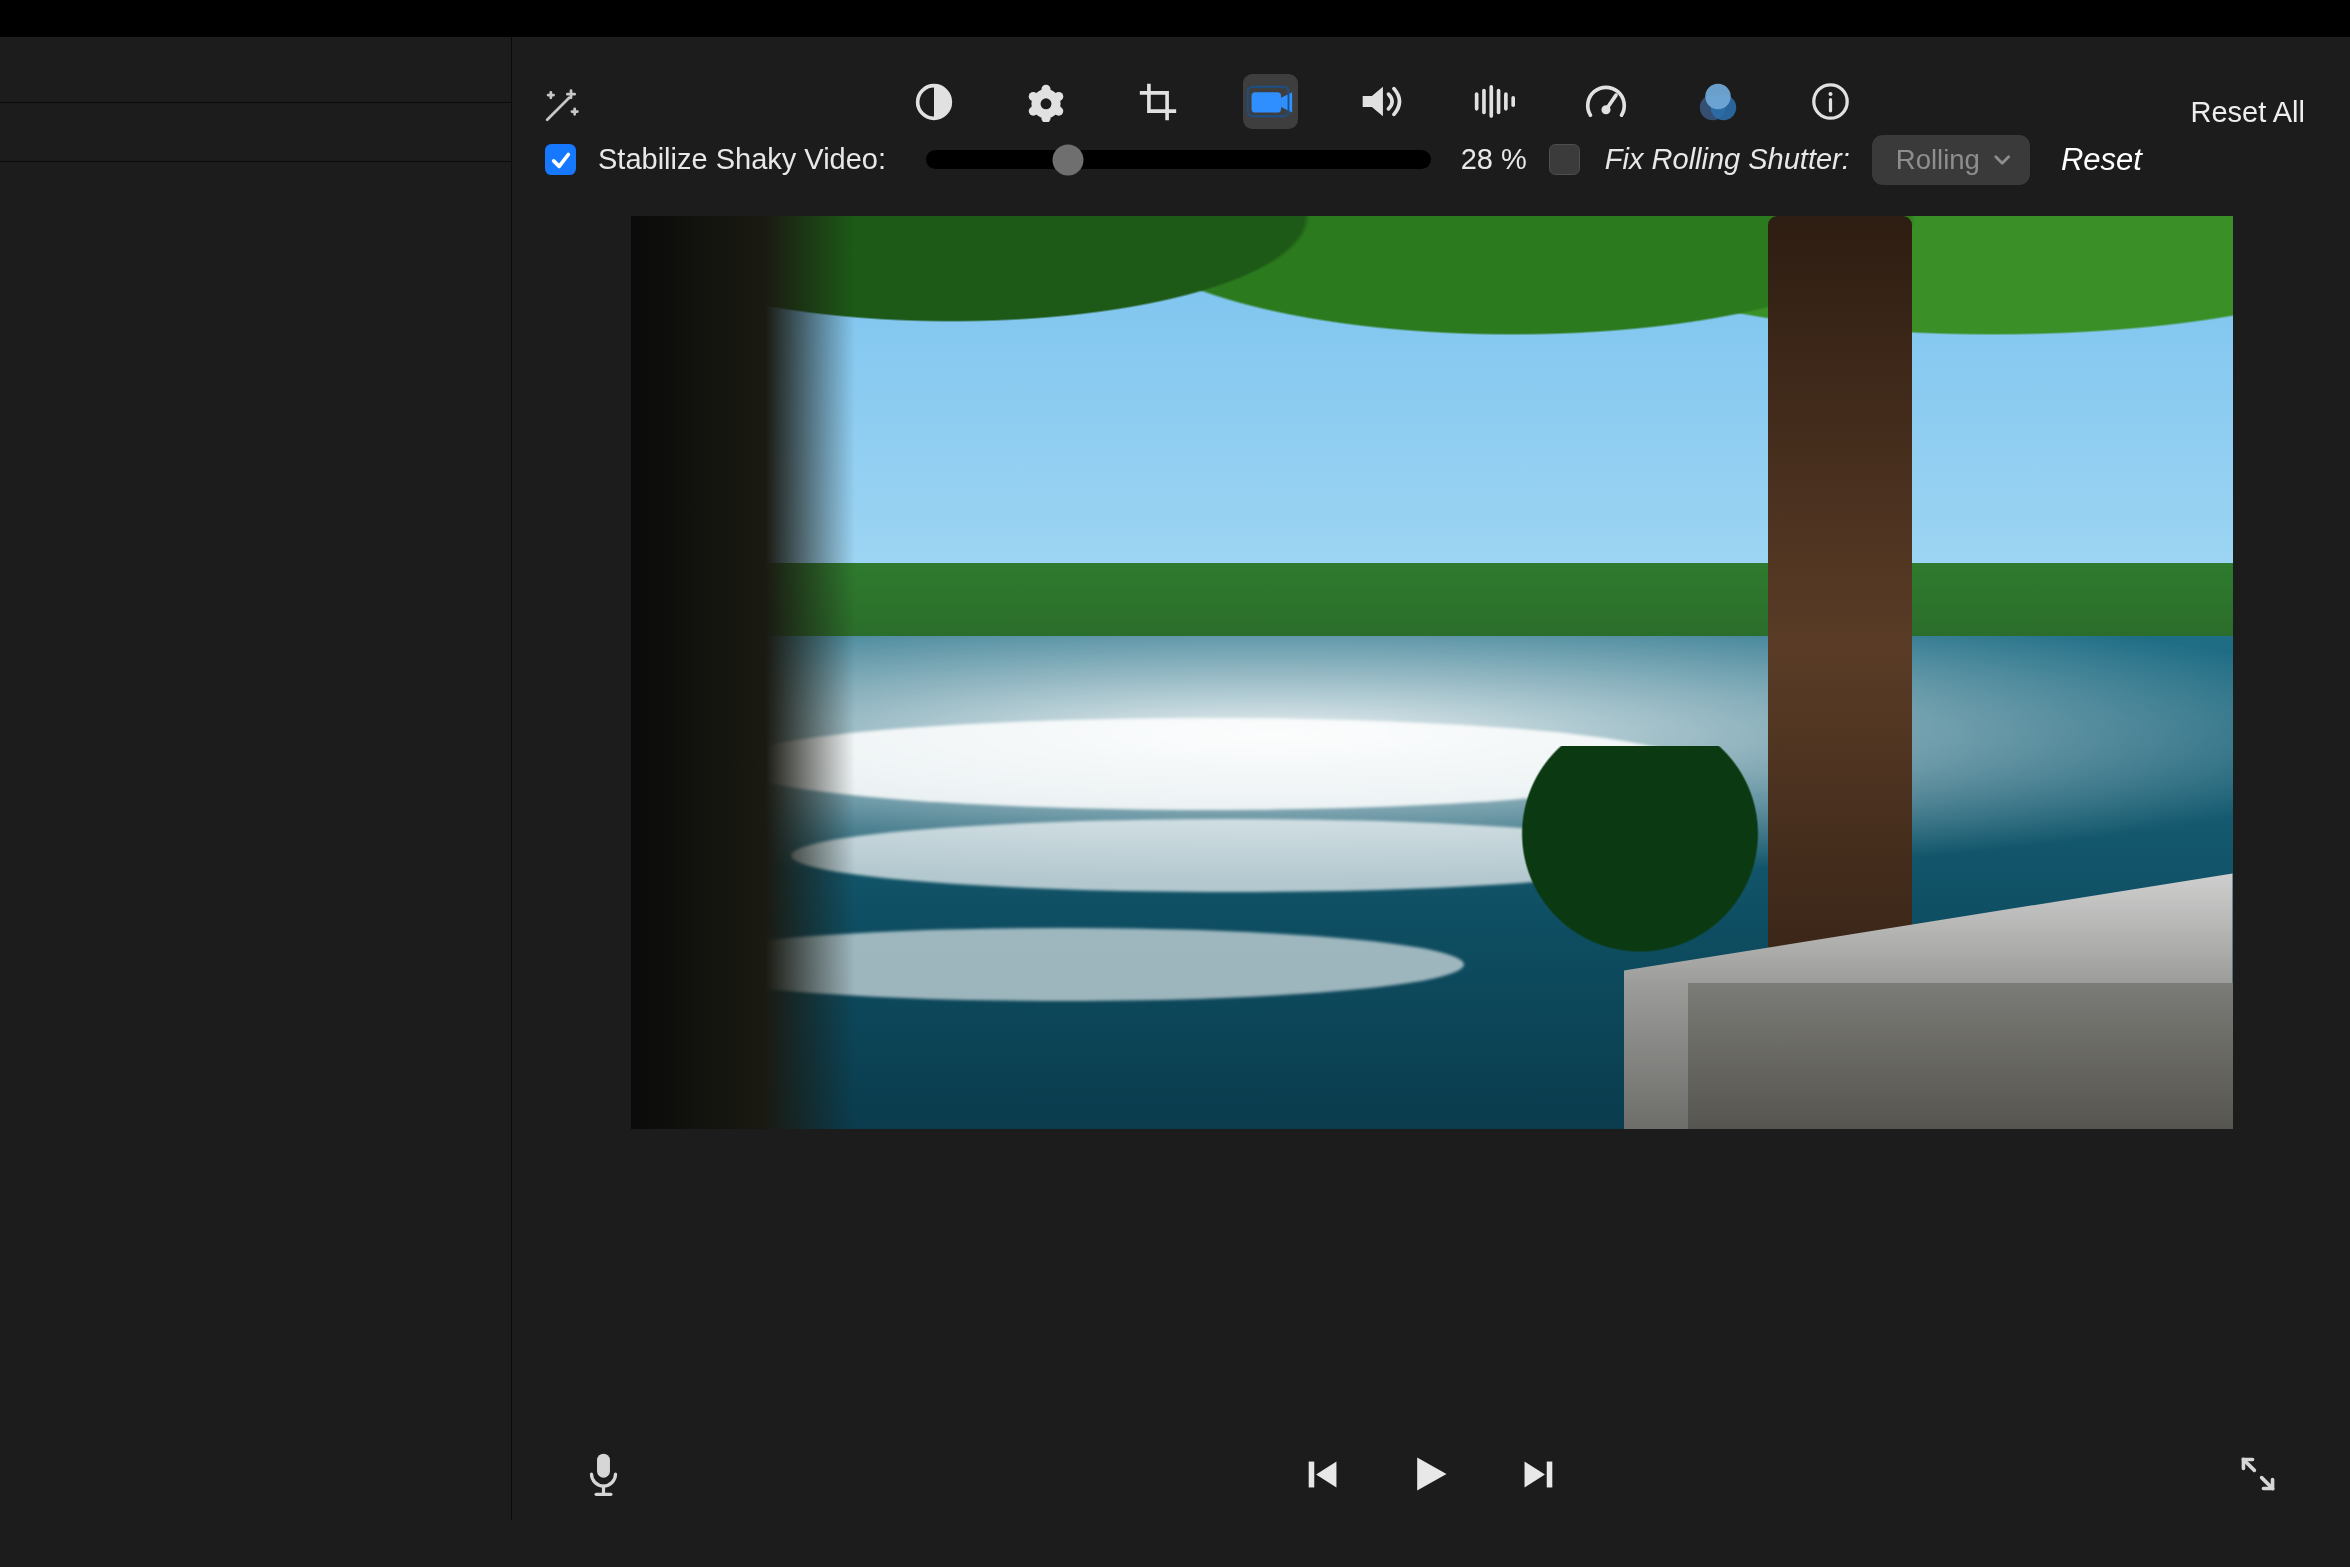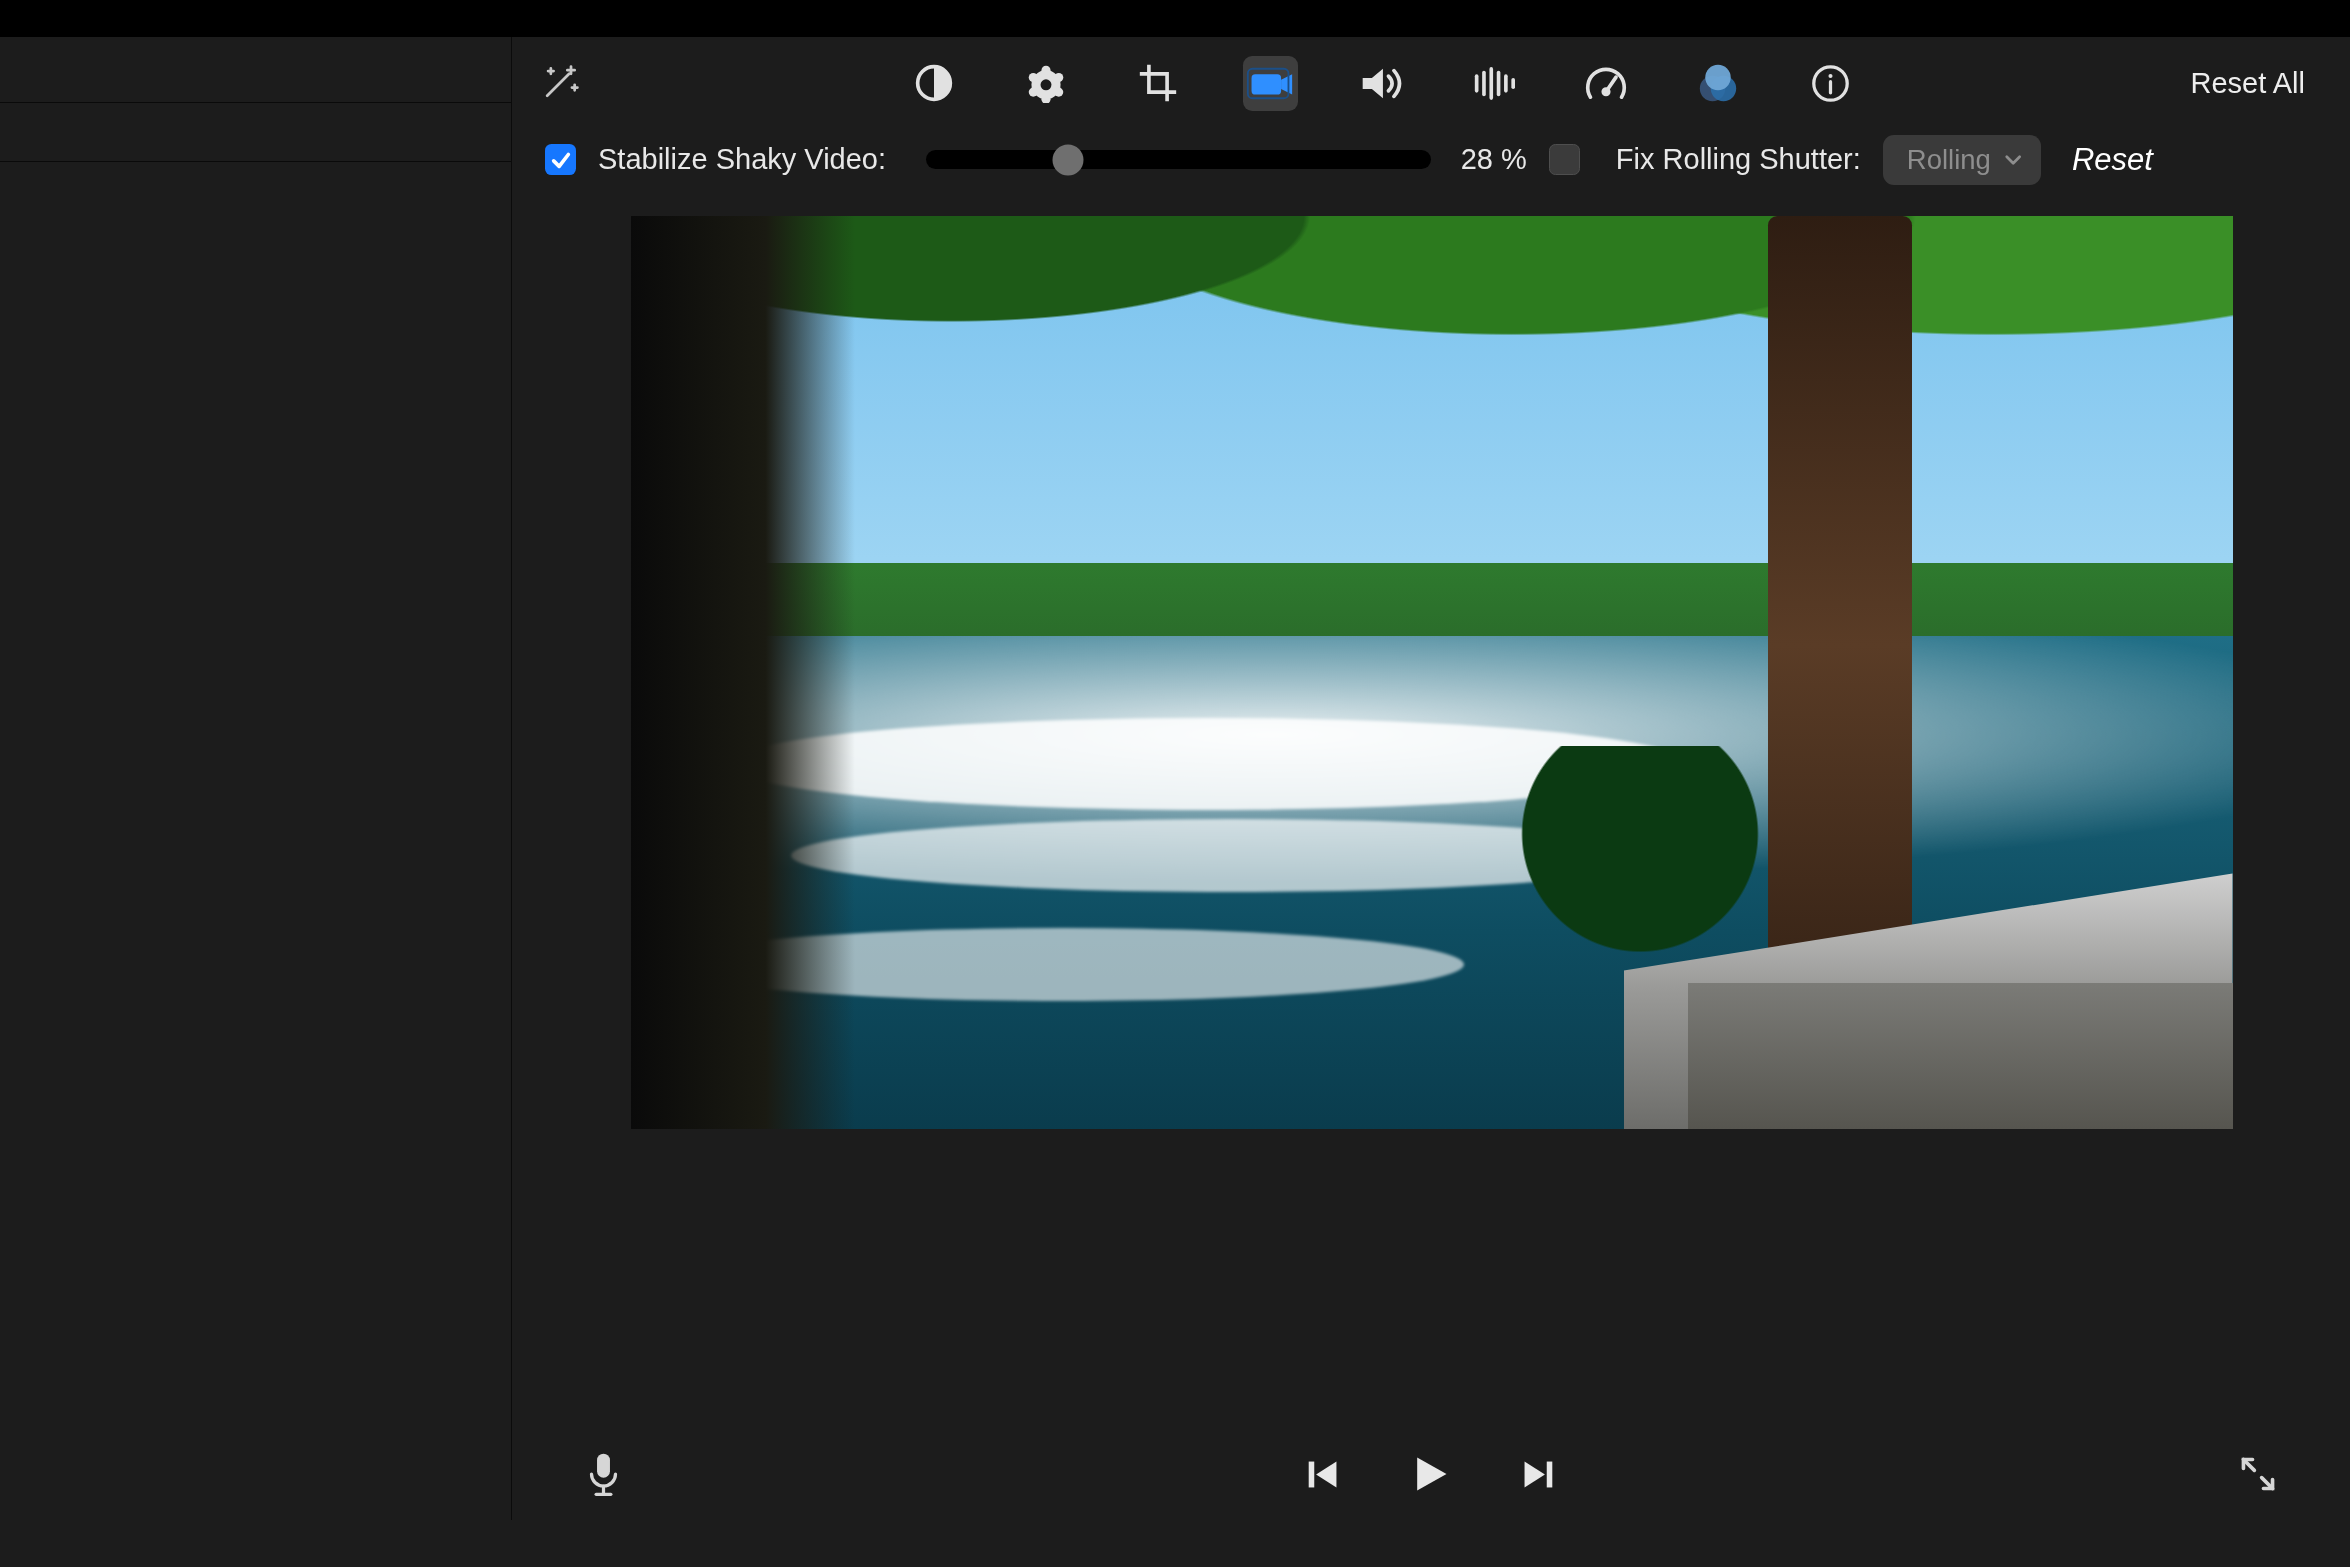--- a/index.html
+++ b/index.html
@@ -25,21 +25,21 @@
     width:512px; border-right:1.8px solid #0b0b0b; background:#1c1c1c;
     display:flex; flex-direction:column;
   }
   .sidebar-top { height:66px; border-bottom:1.8px solid #0a0a0a; }
   .sidebar-row { height:59px; border-bottom:1.8px solid #0a0a0a; }
 
   .viewer { flex:1 1 auto; display:flex; flex-direction:column; min-width:0; background:#1c1c1c; }
 
   
   .viewer-toolbar {
-    height:92px; display:flex; align-items:center; padding:0 46px 0 26px;
+    height:92px; display:flex; align-items:flex-end; padding:0 46px 0 26px;
     gap:16px;
   }
   .wand-slot { width:73px; display:flex; justify-content:flex-start; }
   .wand { color:#bdbdbd; }
   .tool-row { flex:1; display:flex; justify-content:center; align-items:center; gap:57px; }
   .tool-btn {
     width:55px; height:55px; display:flex; align-items:center; justify-content:center;
     color:#e1e1e1; border-radius:9.2px;
   }
   .tool-btn.active { background:#3e3e3e; color:#2f8fff; }
@@ -61,21 +61,21 @@
   .stabilize-label { white-space:nowrap; }
   .slider-track {
     position:relative; width:505px; height:18.4px; background:#000; border-radius:18.4px;
     flex:0 0 auto; margin-left:18.4px;
   }
   .slider-thumb {
     position:absolute; top:50%; width:31px; height:31px; border-radius:50%;
     background:#6f6f6f; transform:translate(-50%,-50%);
   }
   .pct { white-space:nowrap; margin-left:7.3px; }
-  .rolling-label { white-space:nowrap; margin-left:14px; }
+  .rolling-label { white-space:nowrap; margin-left:3px;font-style:italic; }
   .select-pill {
     display:flex; align-items:center; gap:13px; background:#3a3a3a; color:#8e8e8e;
     border-radius:11px; padding:9.2px 18.4px 9.2px 24px; font-size:27.5px;
   }
   .select-pill .chev { color:#8e8e8e; }
   .reset-text { font-size:31px; color:#fff; margin-left:9.2px; cursor:pointer;font-style:italic; }
 
   
   .preview-wrap { flex:1 1 auto; display:flex; align-items:flex-start; justify-content:center; padding:16.5px 0 0 0; }
   .preview {

